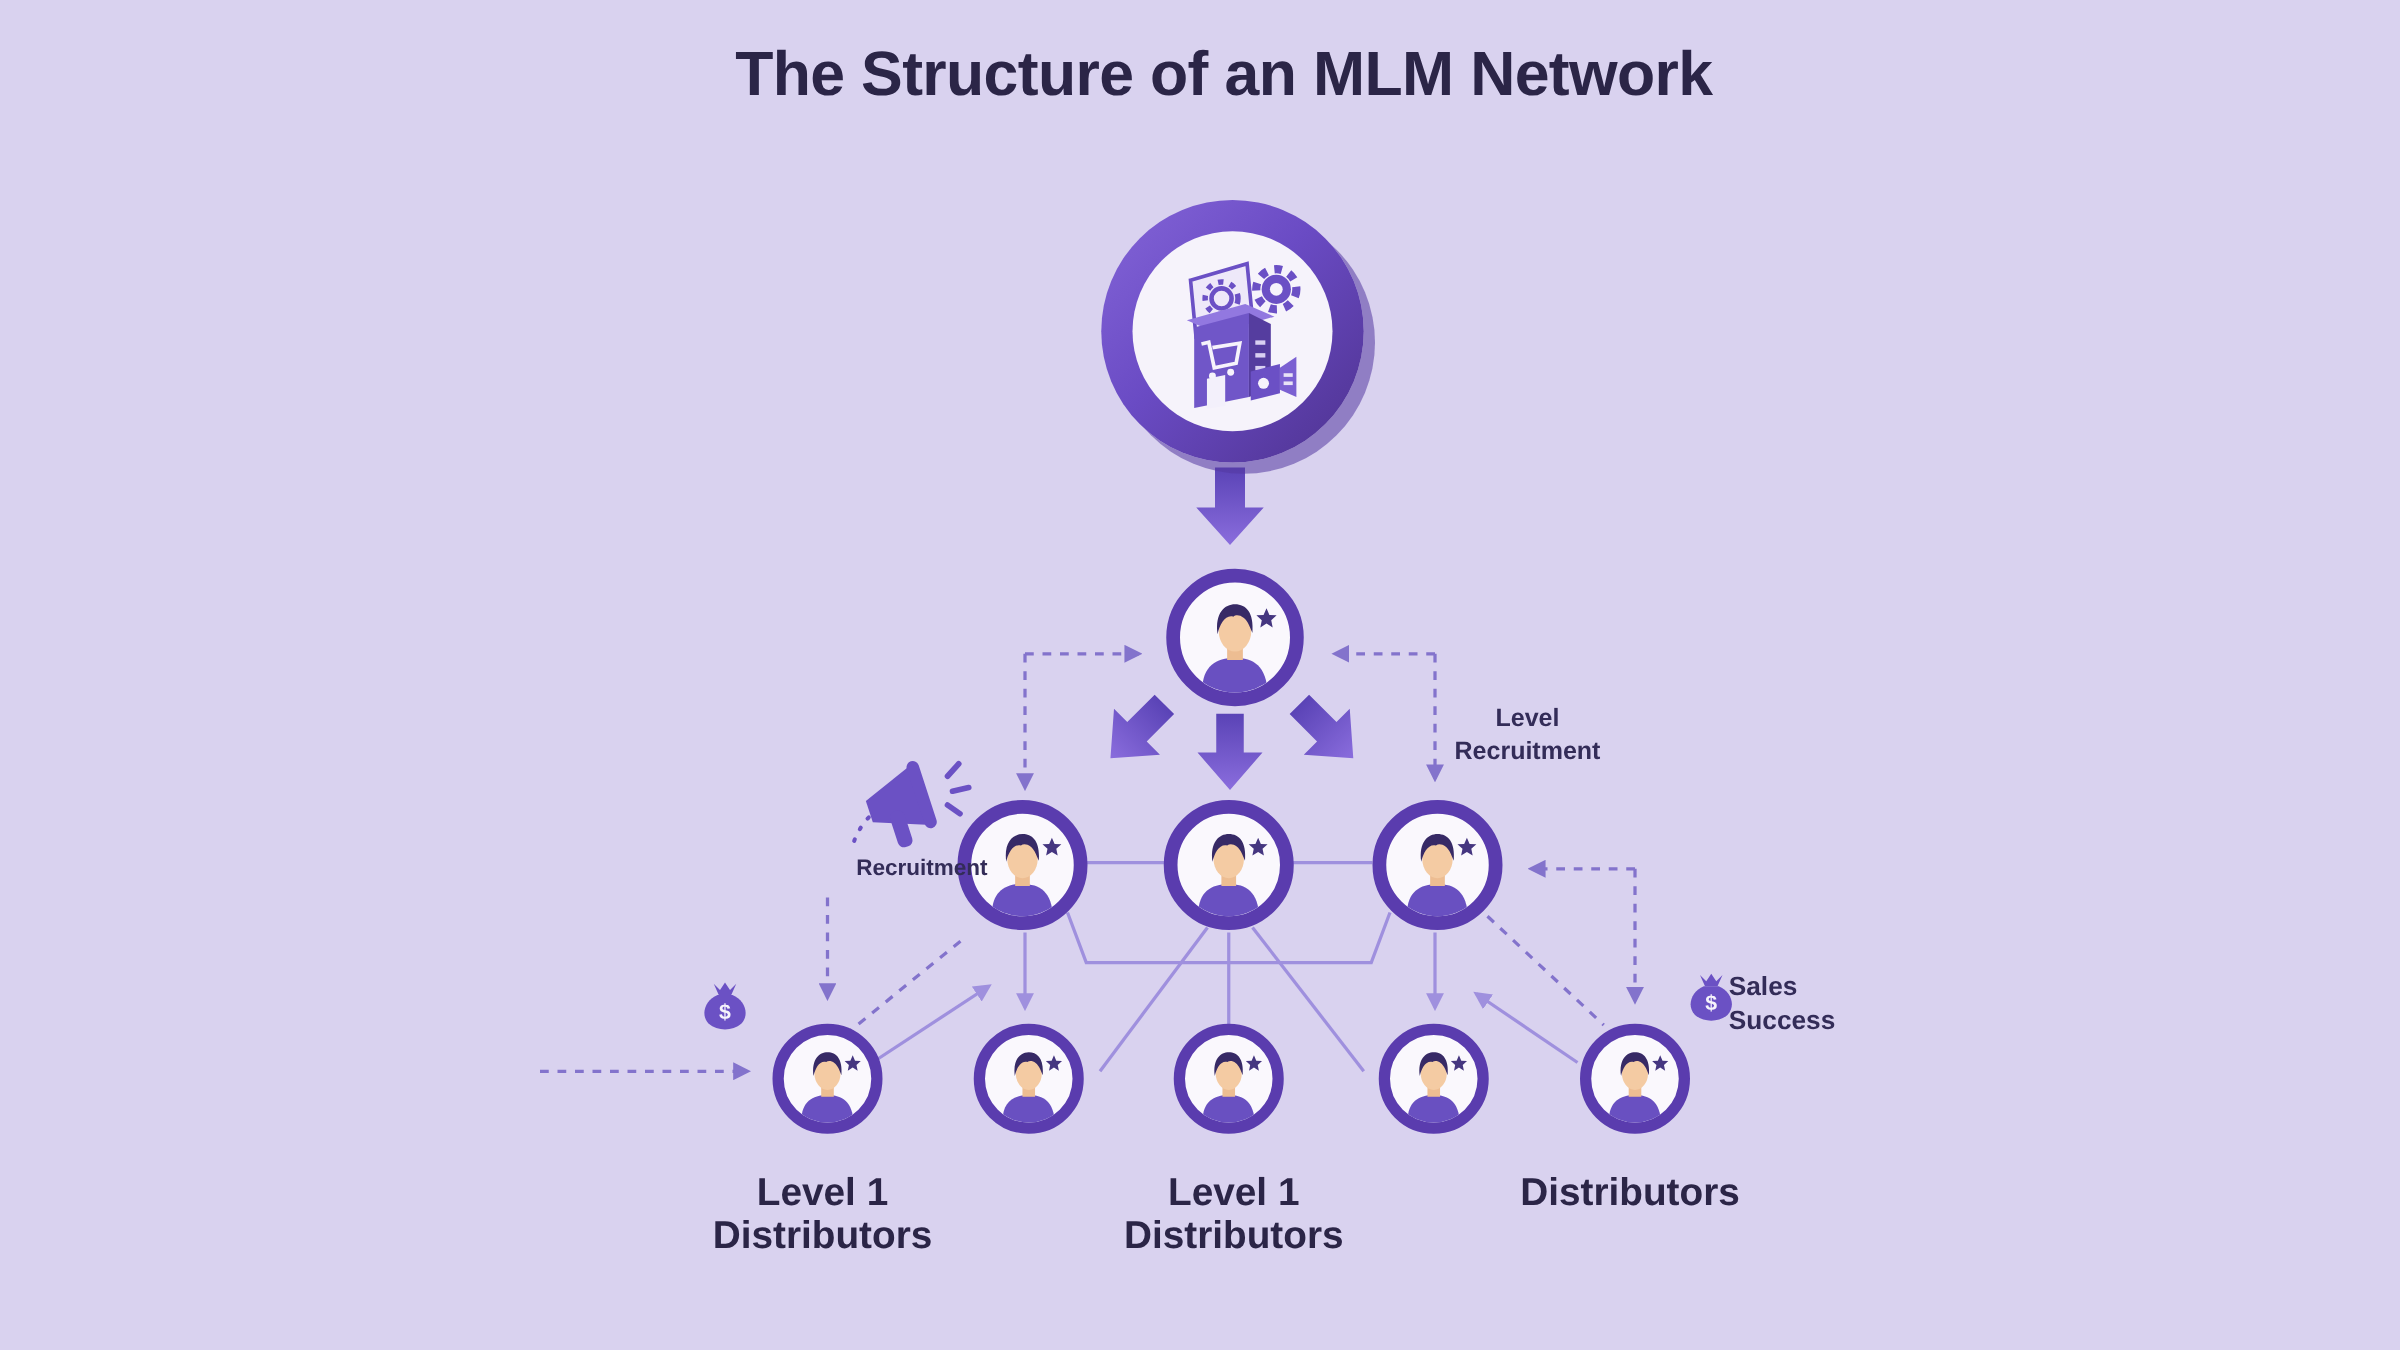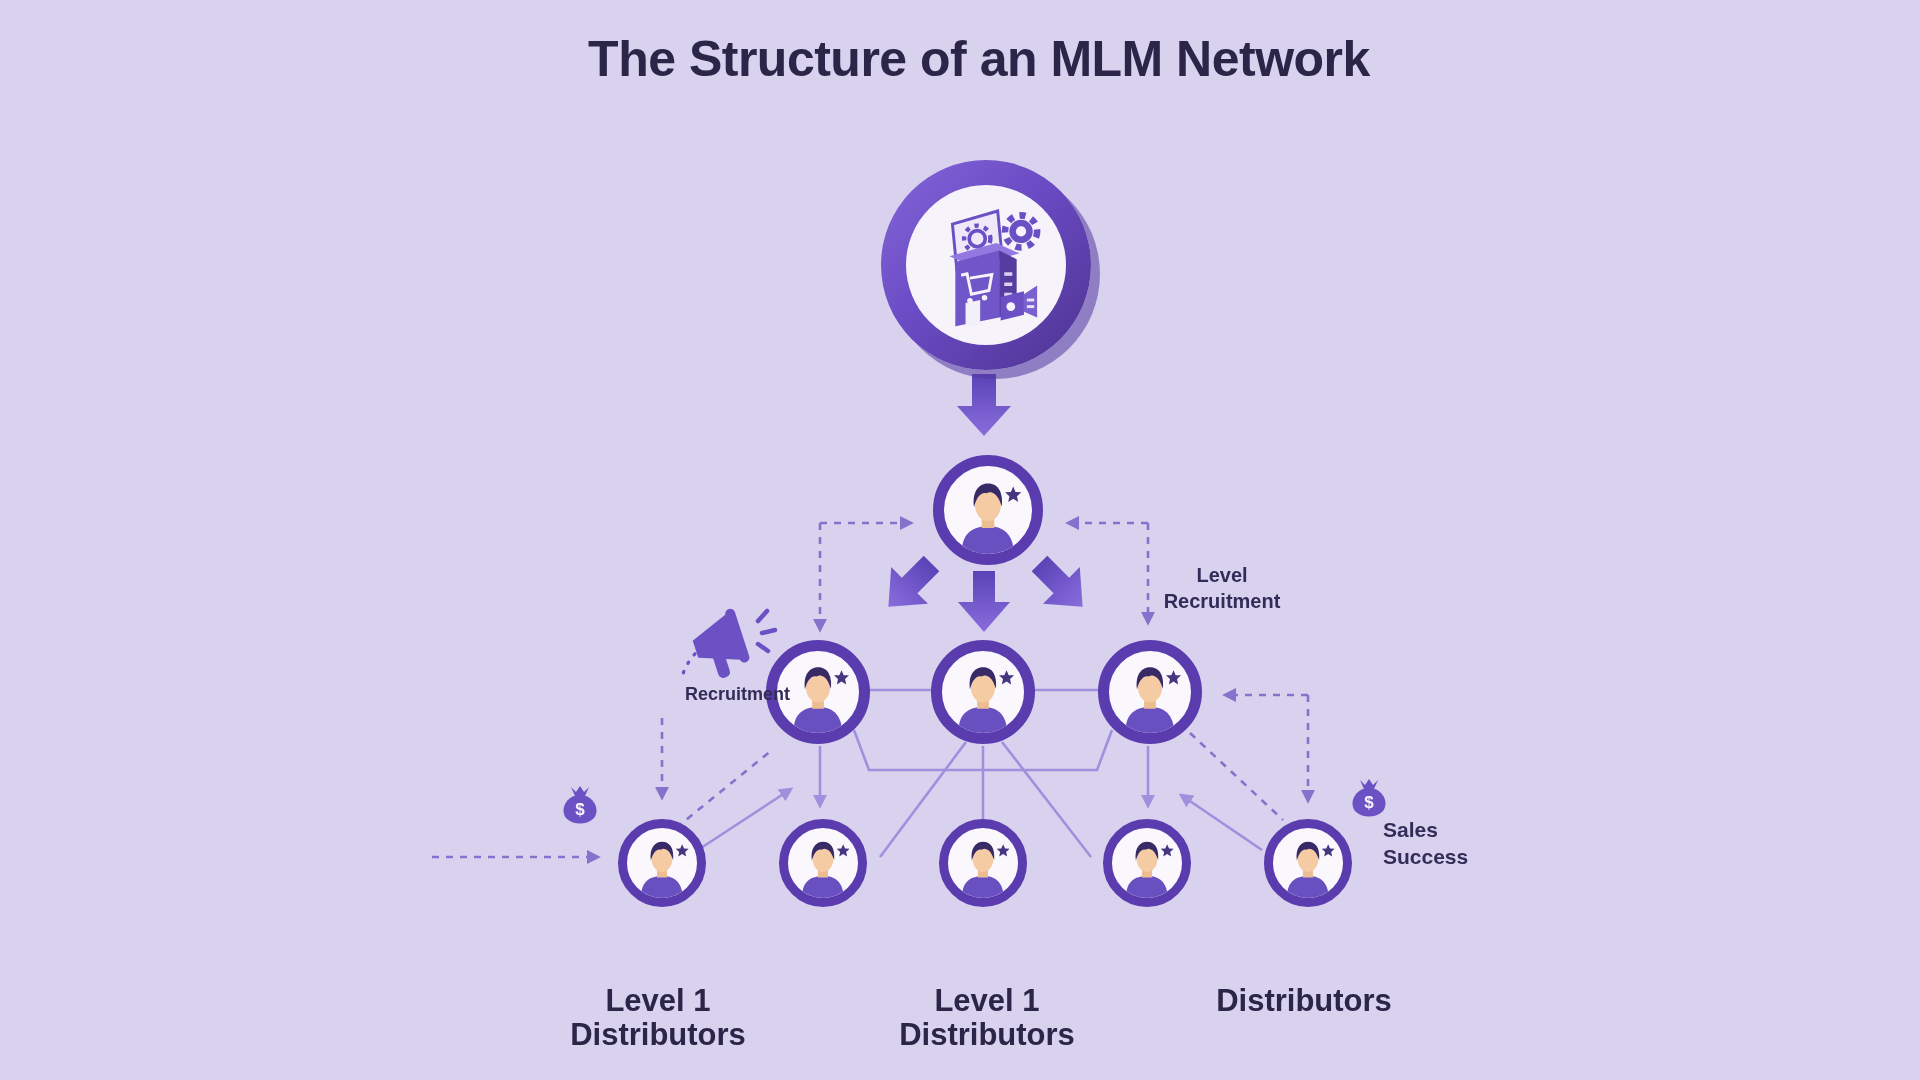--- a/index.html
+++ b/index.html
@@ -31,23 +31,23 @@
   }
   .badge-inner{
     position:absolute;left:25px;top:25px;width:160px;height:160px;border-radius:50%;
     background:#f6f3fb;display:flex;align-items:center;justify-content:center;
   }
   .badge-inner>svg{width:146px;height:146px;}
   
   .lbl{position:absolute;font-weight:700;color:#332c58;}
   .lbl-recruitment{left:590px;top:684px;width:200px;text-align:right;font-size:18px;}
   .lbl-sals{left:1152px;top:562px;width:140px;text-align:center;font-size:20px;line-height:26px;}
-  .lbl-success{left:1383px;top:816px;width:160px;text-align:left;font-size:21px;line-height:27px;}
+  .lbl-success{left:1383px;top:776px;width:160px;text-align:left;font-size:21px;line-height:27px;}
   .level-label{
-    position:absolute;top:984px;width:320px;text-align:center;
+    position:absolute;top:937px;width:320px;text-align:center;
     font-size:31px;line-height:34px;font-weight:800;color:#2b2547;
   }
 </style>
 </head>
 <body>
 
 <div class="stage">
 
   <svg width="0" height="0" style="position:absolute" aria-hidden="true">
     <defs>

